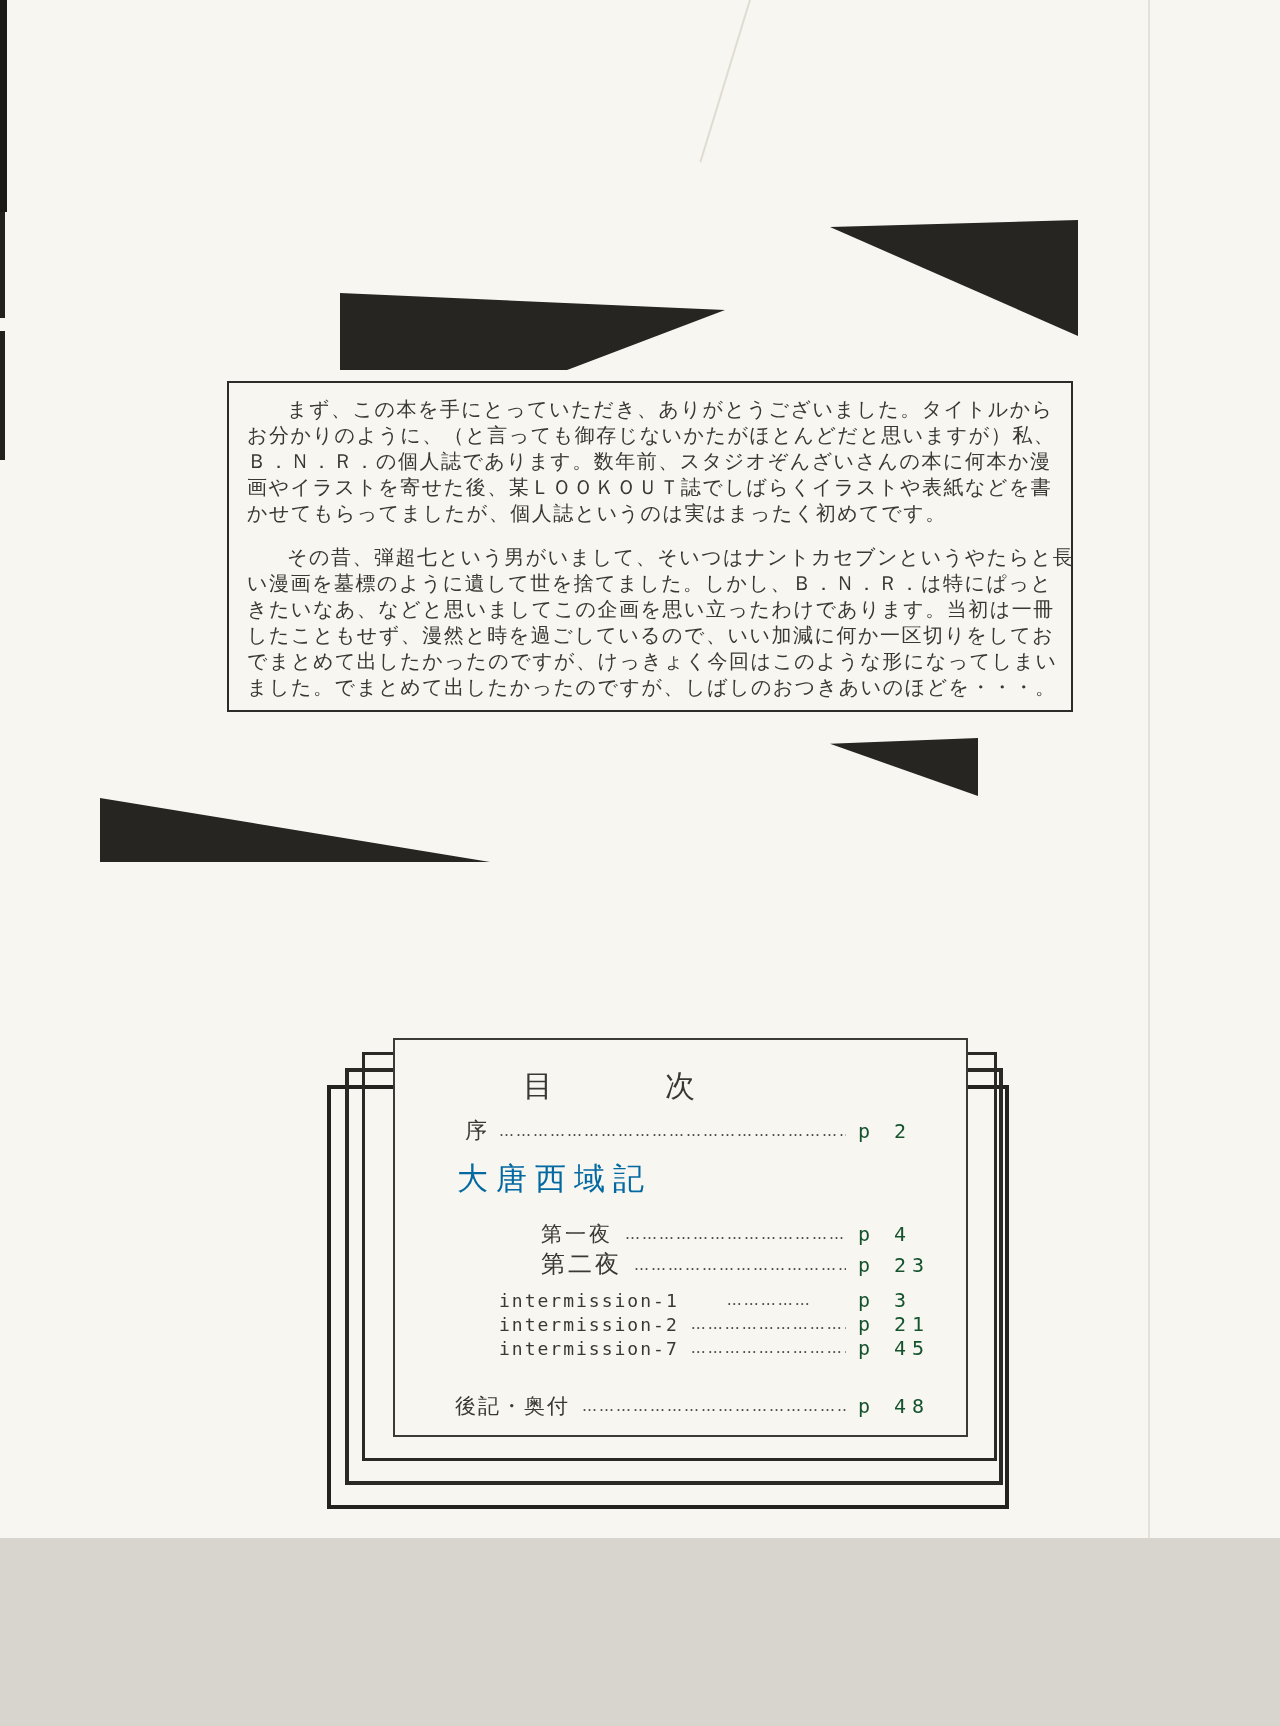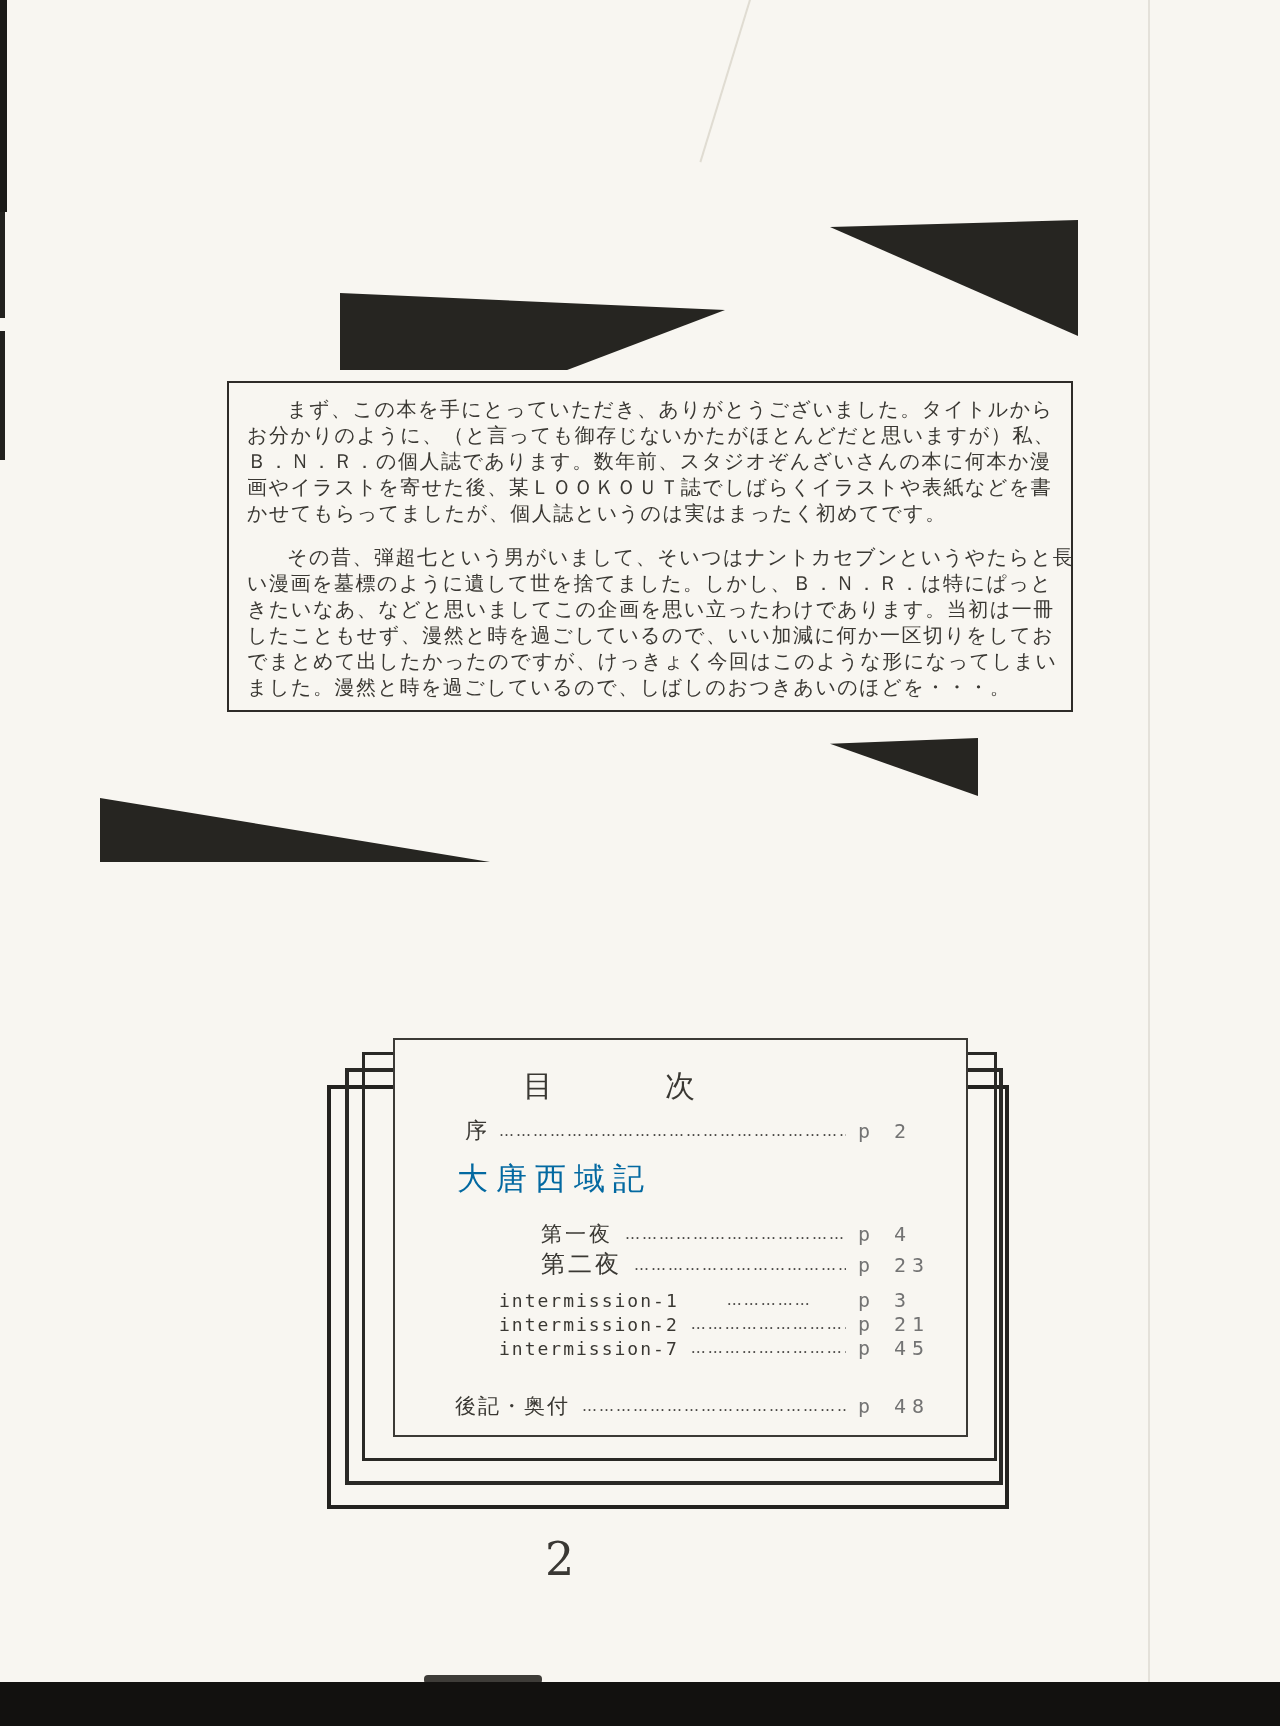--- a/index.html
+++ b/index.html
@@ -1,18 +1,18 @@
 <!DOCTYPE html>
 <html><head>
 <meta charset="utf-8">
 <style>
   html,body{margin:0;padding:0;background:#d8d5ce;}
   .page{
     position:relative;
-    width:1280px;height:1726px;
+    width:1280px;height:1538px;
     background:#f8f6f1;
     overflow:hidden;
     font-family:"DejaVu Serif","Liberation Serif",serif;
     color:#35332e;
   }
   
   .edge-strip-1{position:absolute;left:0;top:0;width:7px;height:212px;background:#1b1a17;}
   .edge-strip-2{position:absolute;left:0;top:212px;width:5px;height:248px;background:#22211e;}
   .edge-gap{position:absolute;left:0;top:318px;width:5px;height:13px;background:#f8f6f1;}
   .bottom-bar{position:absolute;left:0;top:1682px;width:1280px;height:44px;background:#12110f;}
@@ -52,21 +52,21 @@
   .toc-heading{position:absolute;left:62px;top:118px;font-size:31px;letter-spacing:8px;color:#0369a1;}
   .toc-row{position:absolute;right:16px;display:flex;align-items:baseline;}
   .toc-row .label{white-space:nowrap;color:#3a3833;}
   .toc-row .dots{
     flex:1;overflow:hidden;white-space:nowrap;
     font-size:15px;letter-spacing:2px;color:#4a4845;margin:0 12px;
     transform:translateY(-2px);
   }
   .toc-row .pagenum{
     width:92px;font-family:"DejaVu Sans Mono","Liberation Mono",monospace;
-    font-size:20px;letter-spacing:6px;color:#737373;white-space:nowrap;
+    font-size:20px;letter-spacing:6px;color:#14532d;white-space:nowrap;
   }
   .row-intro{left:70px;top:76px;}   .row-intro .label{font-size:22px;}
   .row-ch1{left:146px;top:180px;}   .row-ch1 .label{font-size:21px;letter-spacing:3px;}
   .row-ch2{left:146px;top:208px;}   .row-ch2 .label{font-size:24px;letter-spacing:3px;}
   .row-int1{left:104px;top:248px;gap:36px;}
   .row-int2{left:104px;top:272px;}
   .row-int3{left:104px;top:296px;}
   .row-int1 .label,.row-int2 .label,.row-int3 .label{
     font-family:"DejaVu Sans Mono","Liberation Mono",monospace;
     font-size:18px;letter-spacing:2px;}
@@ -95,21 +95,21 @@
     <div class="preface-line">お分かりのように、（と言っても御存じないかたがほとんどだと思いますが）私、</div>
     <div class="preface-line">Ｂ．Ｎ．Ｒ．の個人誌であります。数年前、スタジオぞんざいさんの本に何本か漫</div>
     <div class="preface-line">画やイラストを寄せた後、某ＬＯＯＫＯＵＴ誌でしばらくイラストや表紙などを書</div>
     <div class="preface-line">かせてもらってましたが、個人誌というのは実はまったく初めてです。</div>
     <div class="para-gap"></div>
     <div class="preface-line indent">その昔、弾超七という男がいまして、そいつはナントカセブンというやたらと長</div>
     <div class="preface-line">い漫画を墓標のように遺して世を捨てました。しかし、Ｂ．Ｎ．Ｒ．は特にぱっと</div>
     <div class="preface-line">きたいなあ、などと思いましてこの企画を思い立ったわけであります。当初は一冊</div>
     <div class="preface-line">したこともせず、漫然と時を過ごしているので、いい加減に何か一区切りをしてお</div>
     <div class="preface-line">でまとめて出したかったのですが、けっきょく今回はこのような形になってしまい</div>
-    <div class="preface-line">ました。漫然と時を過ごしているので、しばしのおつきあいのほどを・・・。</div>
+    <div class="preface-line">ました。でまとめて出したかったのですが、しばしのおつきあいのほどを・・・。</div>
   </div>
 
   <div class="frame frame-4"></div>
   <div class="frame frame-3"></div>
   <div class="frame frame-2"></div>
 
   <div class="toc-box">
 
     <div class="toc-title">
       <span>目</span>

